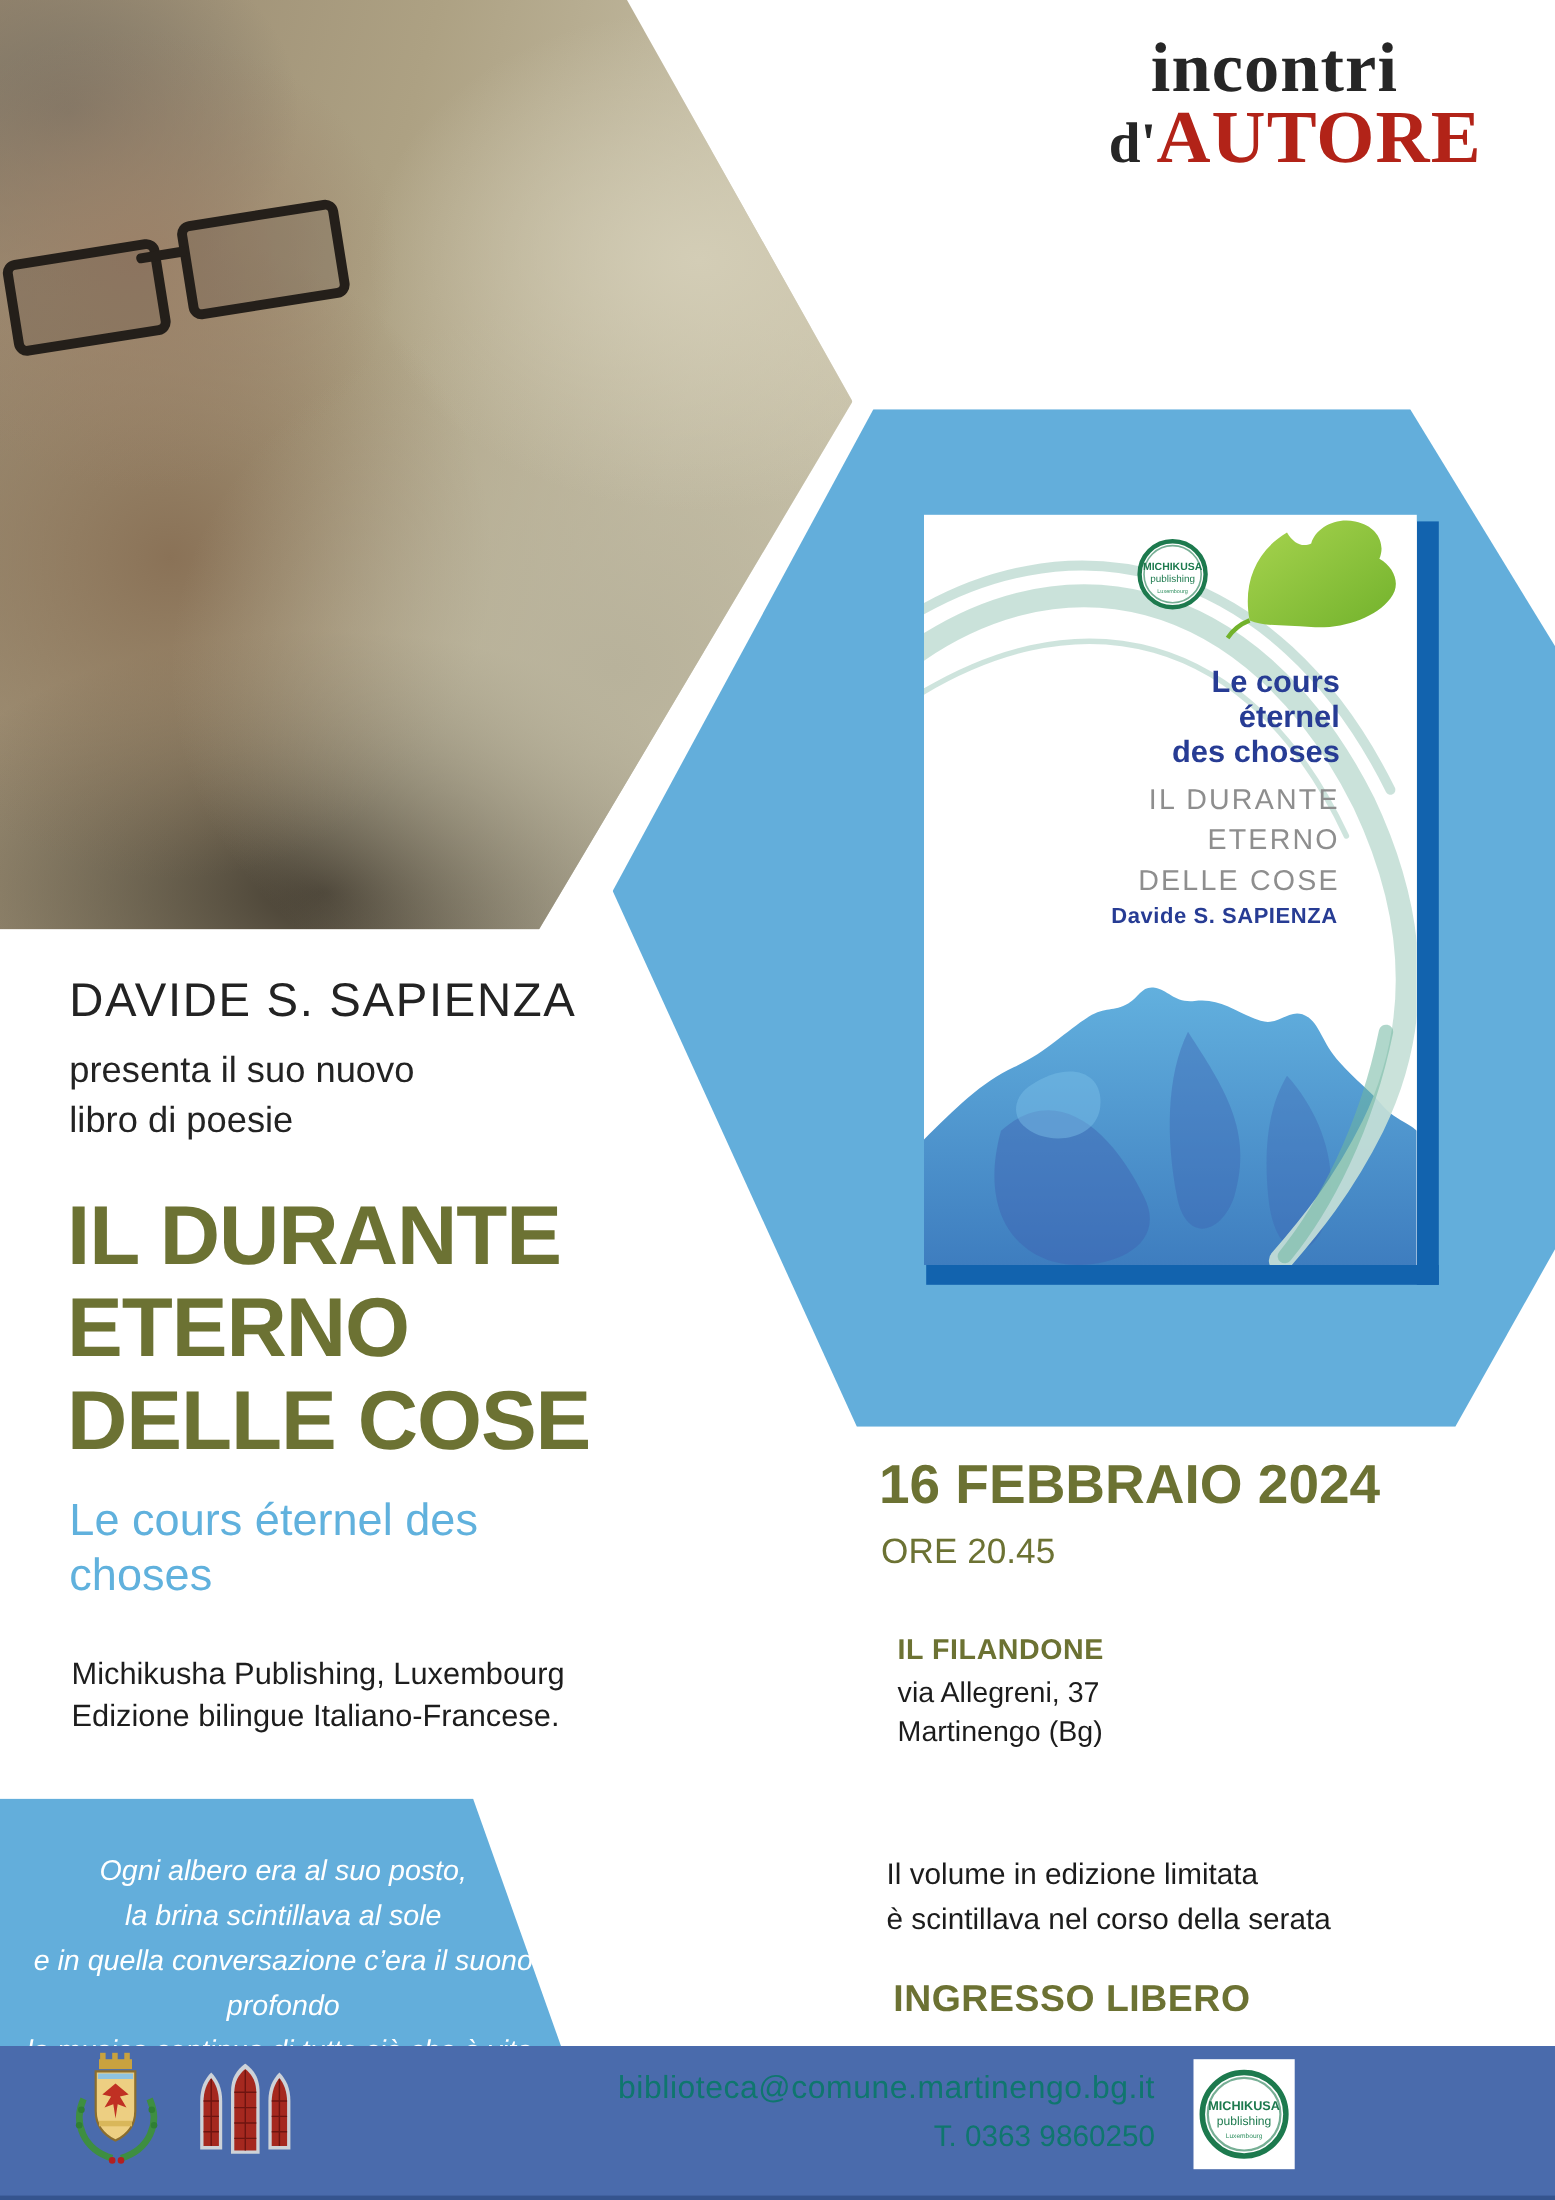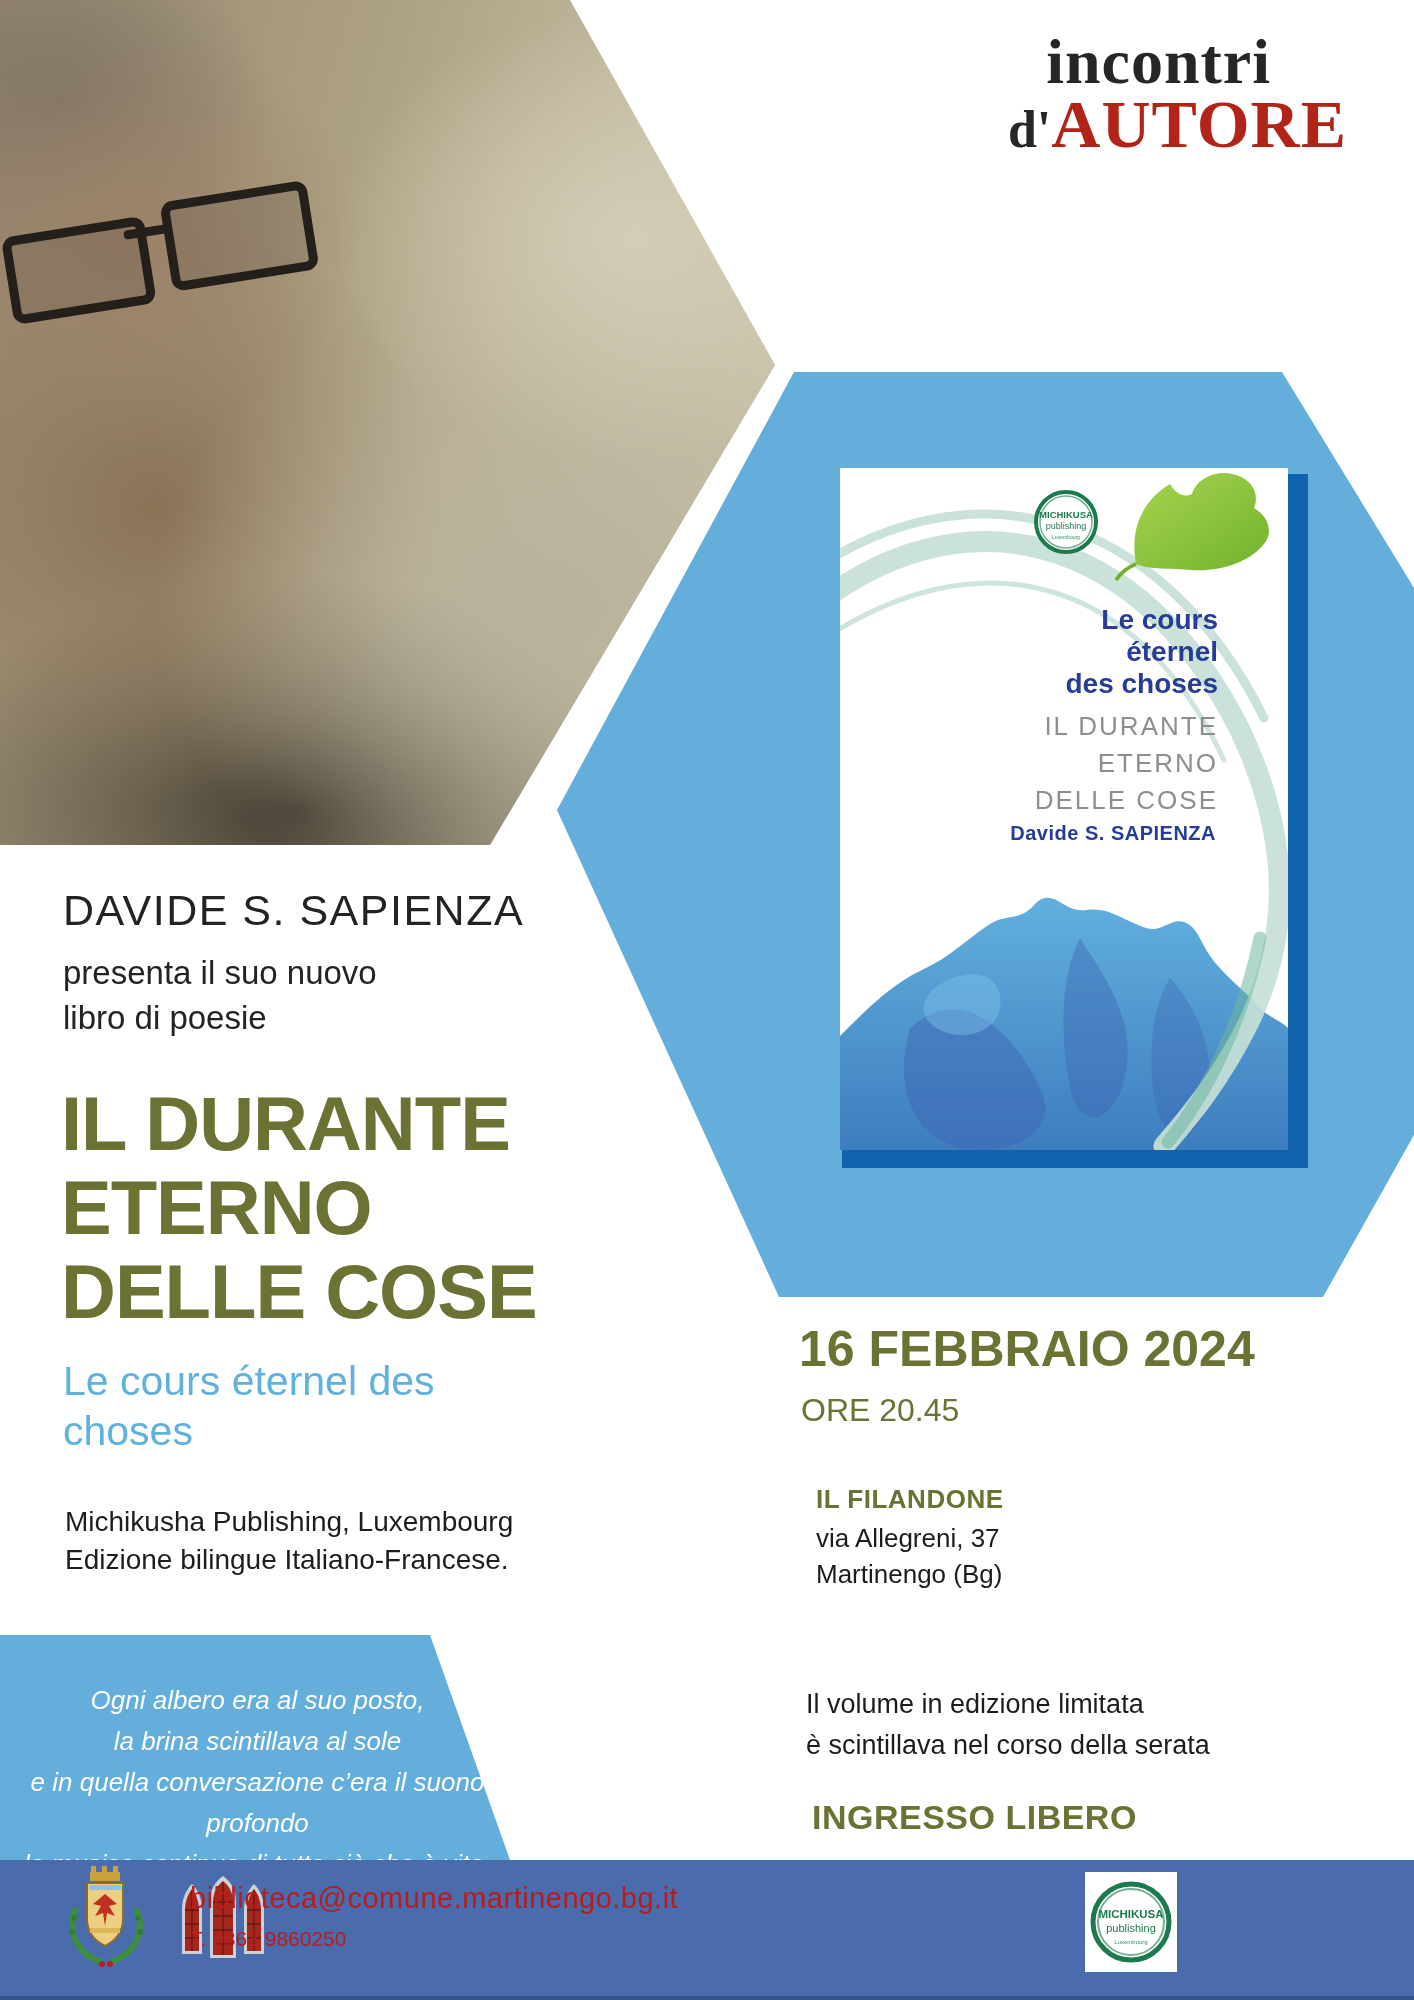--- a/index.html
+++ b/index.html
@@ -67,23 +67,23 @@
   .sale{left:806px;top:1684px;font-size:27px;color:#1c1c1c;line-height:41px;}
   .entry{left:812px;top:1798px;font-size:34px;font-weight:800;letter-spacing:.5px;}
 
   
   .quoteShape{left:0;top:1635px;width:510px;height:225px;clip-path:polygon(0 0,430px 0,510px 225px,0 225px);}
   .quoteText{left:0;top:1680px;width:515px;text-align:center;color:#fff;font-size:26px;font-style:italic;line-height:41px;}
 
   
   .footer{left:0;top:1860px;width:1414px;height:140px;}
   .footer-strip{left:0;top:1996px;width:1414px;height:4px;background:#35548e;}
-  .footText{left:190px;top:1882px;width:860px;text-align:left;color:#b91c1c;}
+  .footText{left:190px;top:1882px;width:860px;text-align:right;color:#0f766e;}
   .footText .mail{font-size:29px;letter-spacing:.5px;}
-  .footText .tel{font-size:21px;margin-top:12px;}
+  .footText .tel{font-size:27px;margin-top:12px;}
   .armsBox{left:60px;top:1866px;width:90px;height:104px;}
   .winBox{left:168px;top:1876px;width:110px;height:88px;}
   .michiBox{left:1085px;top:1872px;width:92px;height:100px;background:#fff;}
 </style>
 </head>
 <body>
 
 <div class="poster">
 
   <div class="abs hex" style="background:#63aedb"></div>

